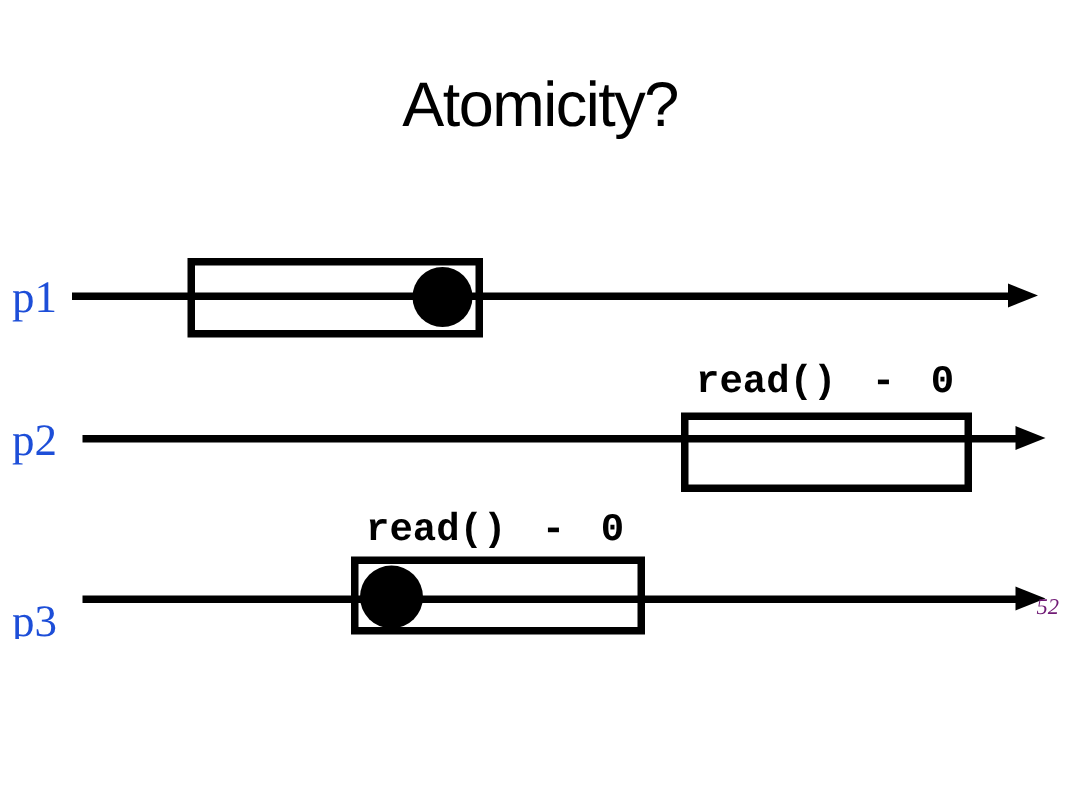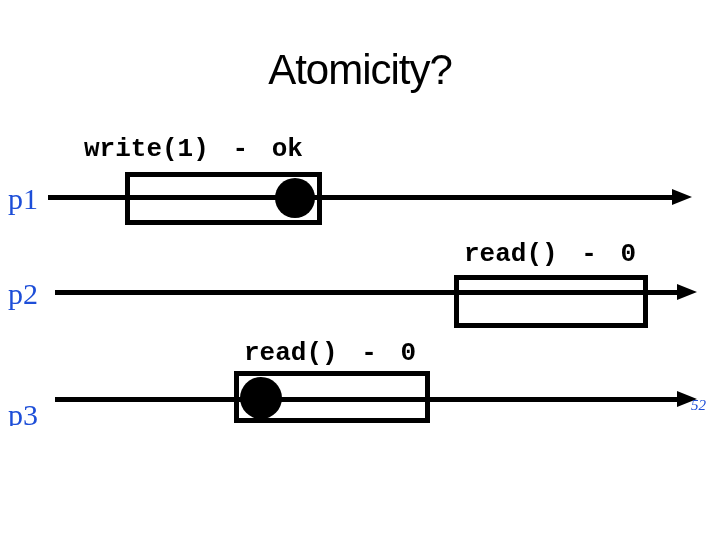--- a/index.html
+++ b/index.html
@@ -68,31 +68,30 @@
     background: #000000;
     border-radius: 50%;
   }
   .page-number {
     position: absolute;
     right: 14px;
     bottom: 12px;
     font-family: "Liberation Serif", serif;
     font-style: italic;
     font-size: 15px;
-    color: #1d4ed8;
+    color: #701a75;
   }
 </style>
 </head>
 <body>
 
 <div id="slide">
 
   <div class="slide-title">Atomicity?</div>
 
-  <div class="op-label" style="left:84px; top:136px;">write(1) - ok</div>
 
   <div class="proc-label" style="left:8px; top:182px;">p1</div>
 
   <div class="tl-line" style="left:48px; top:195px; width:626px;"></div>
   <div class="arrowhead" style="left:672px; top:189px;"></div>
 
   <div class="op-box" style="left:125px; top:172px; width:197px; height:53px;"></div>
 
   <div class="commit-dot" style="left:275px; top:178px; width:40px; height:40px;"></div>
 

